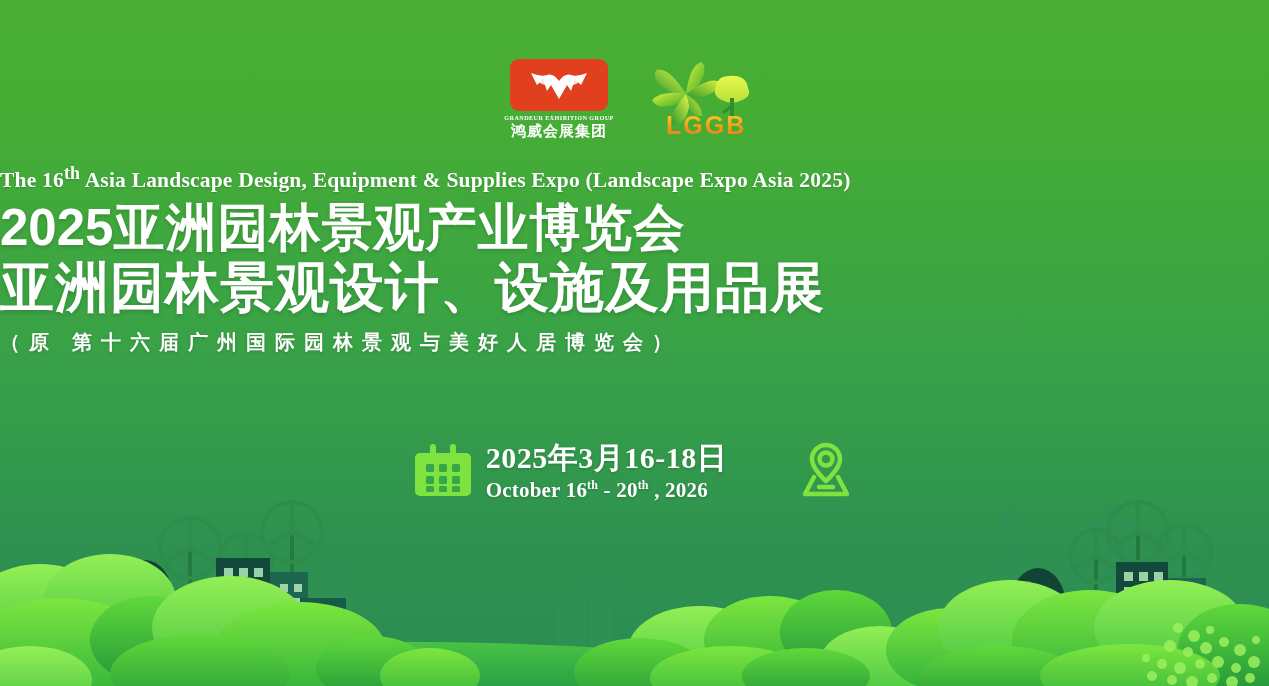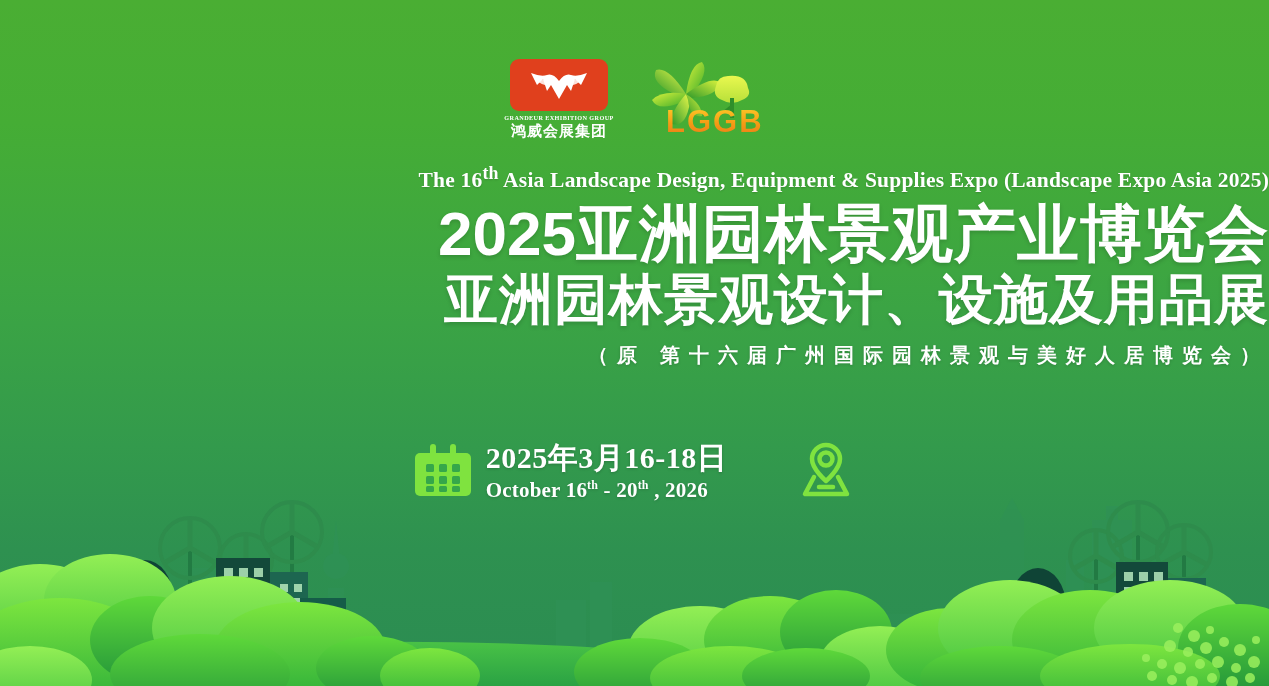--- a/index.html
+++ b/index.html
@@ -77,51 +77,51 @@
   }
   .logo-lggb {
     position: relative;
     width: 124px;
     height: 84px;
   }
   .logo-lggb .lggb-text {
     position: absolute;
     left: 28px;
     bottom: 2px;
-    font-size: 31px;
+    font-size: 25px;
     font-weight: bold;
     letter-spacing: 2px;
     font-family: "Liberation Sans", sans-serif;
     background: linear-gradient(180deg, #ffd22b 0%, #f49a14 55%, #e8741a 100%);
     -webkit-background-clip: text;
     background-clip: text;
     color: transparent;
     -webkit-text-fill-color: transparent;
   }
 
   
   .headline {
     position: absolute;
     top: 164px;
     left: 0;
     width: 100%;
-    text-align: right;
+    text-align: left;
   }
   .subtitle-en {
     color: #ffffff;
     font-family: "Liberation Serif", serif;
     font-weight: bold;
     font-size: 21.5px;
     letter-spacing: 0.2px;
     line-height: 1.1;
     text-shadow: 0 1px 2px rgba(0,0,0,0.18);
   }
   .title-main {
     color: #ffffff;
-    font-size: 62px;
+    font-size: 51px;
     font-weight: bold;
     letter-spacing: 1px;
     line-height: 1.14;
     margin-top: 6px;
     text-shadow: 0 2px 4px rgba(0,0,0,0.16);
   }
   .title-main .yr {
     font-family: "Liberation Sans", sans-serif;
     letter-spacing: 0;
   }

